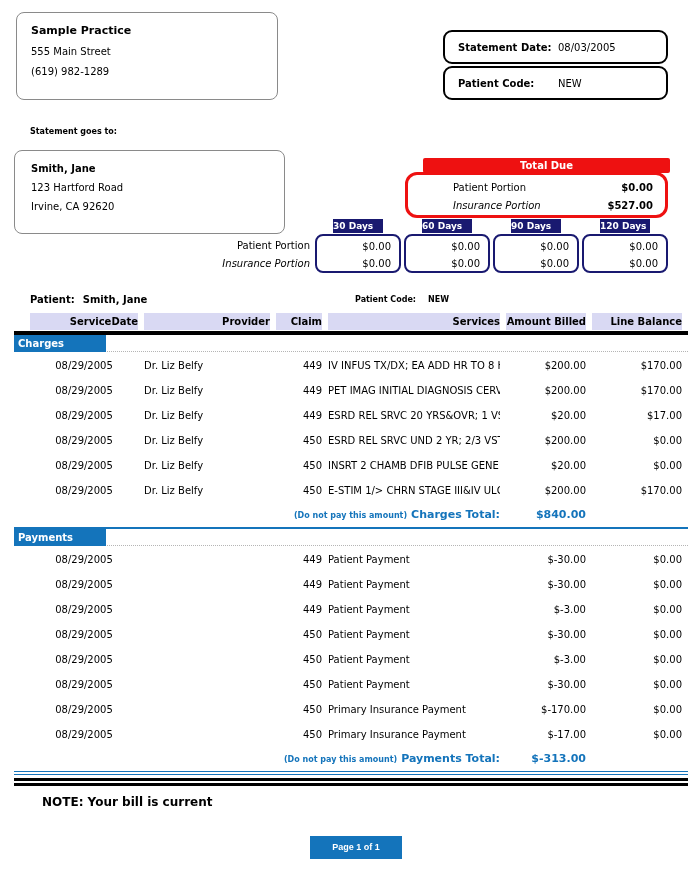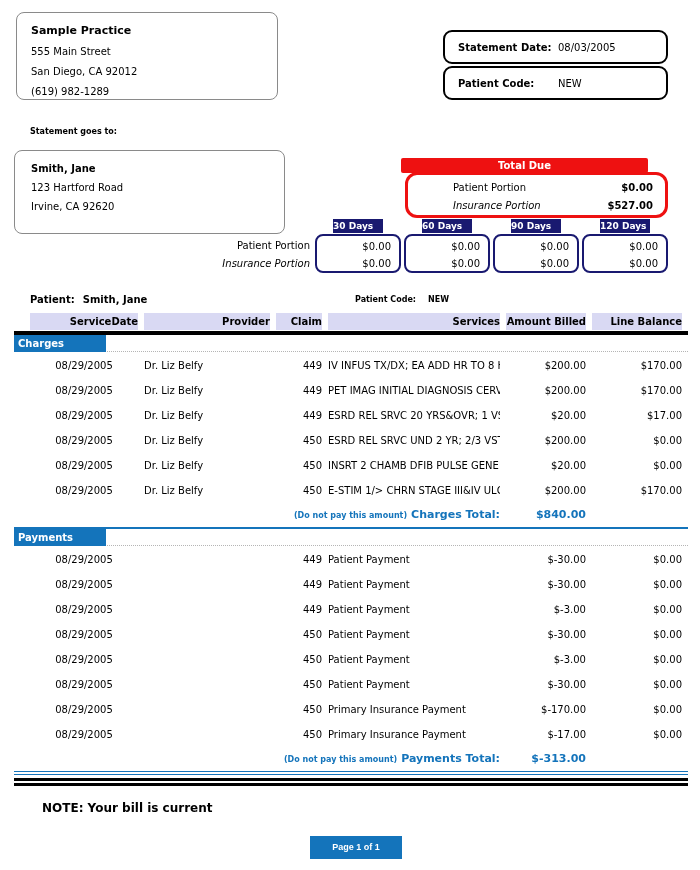--- a/index.html
+++ b/index.html
@@ -27,21 +27,21 @@
   
   .goes-to { position:absolute; left:30px; top:127px; font-size:8px; font-weight:bold; }
   .recipient-box {
     position:absolute; left:14px; top:150px; width:271px; height:84px;
     border:1px solid #8a8a8a; border-radius:8px; padding:12px 0 0 16px; background:#fff;
   }
   .recipient-name { font-weight:bold; font-size:10px; margin-bottom:8px; }
   .recipient-line { font-size:10px; margin-bottom:8px; }
   
   .total-due-head {
-    position:absolute; left:401px; top:158px; width:247px; height:15px;
+    position:absolute; left:423px; top:158px; width:247px; height:15px;
     background:var(--red); color:#fff; font-size:10px; font-weight:bold;
     text-align:center; line-height:15px; border-radius:2px;
   }
   .total-due-box {
     position:absolute; left:405px; top:172px; width:263px; height:46px;
     border:3px solid var(--red); border-radius:12px; background:#fff; padding-top:3px;
   }
   .td-row {
     display:flex; justify-content:space-between; align-items:center;
     height:18px; padding:0 12px 0 45px; font-size:10px;
@@ -90,37 +90,36 @@
   .c-claim { text-align:right; }
   .c-svc { text-align:left; white-space:nowrap; overflow:hidden; }
   .c-amt, .c-bal { text-align:right; }
   .total-row { height:22px; align-items:center; color:var(--blue); }
   .total-lbl { grid-column:1 / 5; text-align:right; font-weight:bold; font-size:11px; }
   .total-lbl .small-note { font-size:8px; font-weight:bold; margin-right:4px; }
   .total-amt { grid-column:5; text-align:right; font-weight:bold; font-size:11px; }
   .blue-hr { border-top:2px solid var(--blue); margin-top:2px; }
   .blue-hr-double { height:4px; border-top:1px solid var(--blue); border-bottom:1px solid var(--blue); margin-top:2px; }
   .black-sep { height:8px; border-top:3px solid #000; border-bottom:3px solid #000; margin-top:3px; }
-  .note-line { margin-top:15px; padding-left:28px; font-weight:bold; font-size:12px; color:#000; }
+  .note-line { margin-top:9px; padding-left:28px; font-weight:bold; font-size:12px; color:#000; }
   
   .pager {
     position:absolute; left:310px; top:836px; width:92px; height:23px;
     background:var(--blue); color:#fff; font-size:9px; font-weight:bold;
     text-align:center; line-height:17px; border:0; cursor:pointer;
   }
 </style>
 </head>
 <body>
 
 <div class="sheet" style="--blue:#1474BB; --navy:#191970; --red:#EE1111; --cellbg:#D9D9F3;">
 
   <div class="practice-box">
     <div class="practice-name">Sample Practice</div>
     <div class="practice-line">555 Main Street</div>
-    <div class="practice-line">San Diego, CA 92012</div>
     <div class="practice-phone">(619) 982-1289</div>
   </div>
 
   <div class="info-box" style="top:30px;">
     <span class="lbl">Statement Date:</span>
     <span class="val">08/03/2005</span>
   </div>
   <div class="info-box" style="top:66px;">
     <span class="lbl">Patient Code:</span>
     <span class="val">NEW</span>

